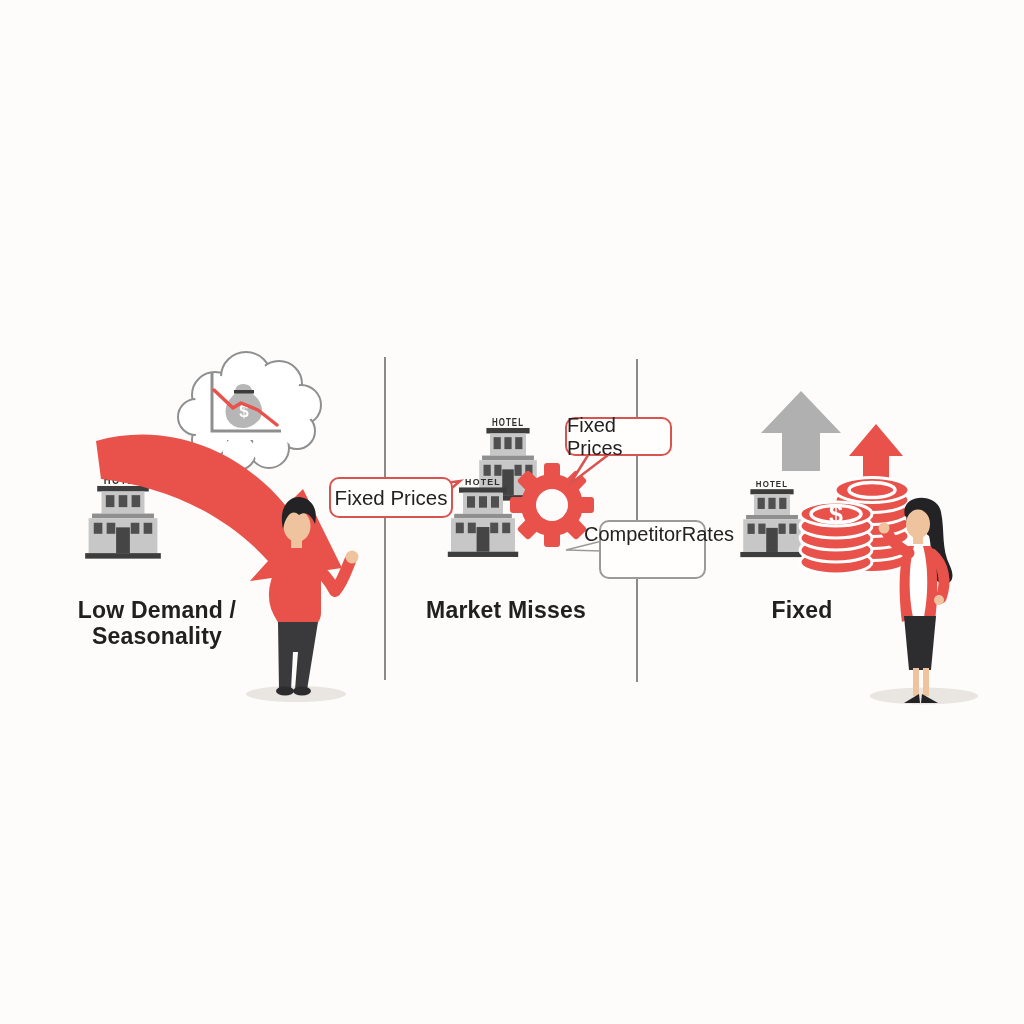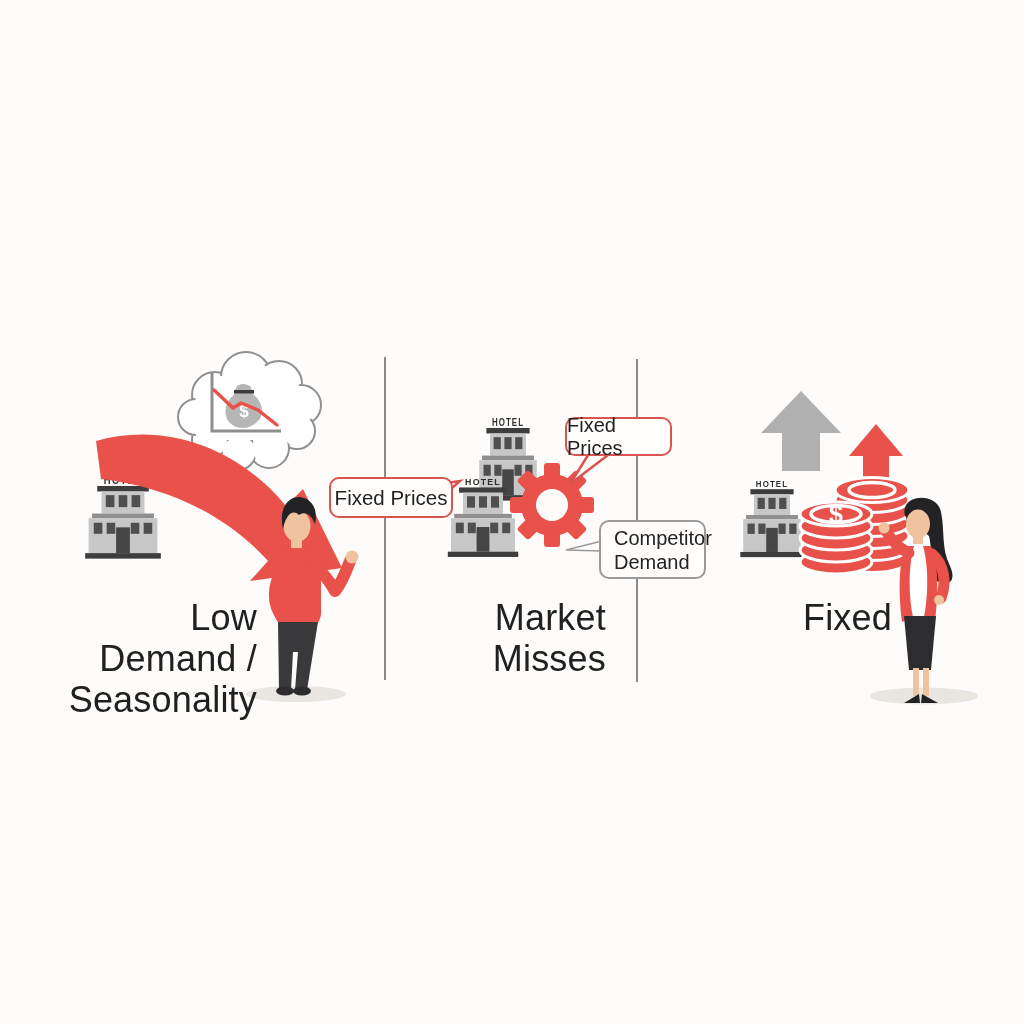--- a/index.html
+++ b/index.html
@@ -5,38 +5,38 @@
   html,body{margin:0;padding:0;background:#fff;}
   .canvas{
     position:relative;width:1024px;height:1024px;overflow:hidden;
     background:#fdfcfa;font-family:"Liberation Sans",sans-serif;
   }
   .divider{position:absolute;width:2px;background:#8a8a8a;z-index:0;}
   #divider-left{left:384px;top:357px;height:323px;}
   #divider-right{left:636px;top:359px;height:323px;}
   .scene{position:absolute;left:0;top:0;z-index:1;}
   .caption{
-    position:absolute;z-index:2;text-align:right;color:#202020;
-    font-size:36px;font-weight:400;line-height:1.14;letter-spacing:.2px;
+    position:absolute;z-index:2;text-align:center;color:#202020;
+    font-size:23px;font-weight:700;line-height:1.14;letter-spacing:.2px;
   }
   #caption-left{left:57px;top:597px;width:200px;}
   #caption-middle{left:406px;top:597px;width:200px;}
   #caption-right{left:712px;top:597px;width:180px;}
   .bubble{
     position:absolute;z-index:2;background:#fffefd;border-radius:10px;
     display:flex;align-items:center;justify-content:center;
     color:#222;font-size:20.5px;box-sizing:border-box;
   }
   .bubble.red{border:2.5px solid #d9534f;margin-left:9px;}
   .bubble.gray{border:2px solid #9a9a9a;}
   #bubble-fixed-left{left:320px;top:477px;width:124px;height:41px;}
   #bubble-fixed-top{left:556px;top:417px;width:107px;height:39px;font-size:20px;}
   #bubble-competitor{
     left:599px;top:520px;width:107px;height:59px;font-size:20px;line-height:1.2;
-    flex-direction:column;align-items:flex-start;justify-content:center;padding-left:13px;
+    flex-direction:row;align-items:flex-start;justify-content:center;padding-left:13px;
   }
 </style>
 </head>
 <body>
 
 <div class="canvas">
 
   <div class="divider" id="divider-left"></div>
   <div class="divider" id="divider-right"></div>
 
@@ -191,21 +191,21 @@
   </svg>
 
   <div class="bubble red" id="bubble-fixed-left">
     <span>Fixed Prices</span>
   </div>
   <div class="bubble red" id="bubble-fixed-top">
     <span>Fixed Prices</span>
   </div>
   <div class="bubble gray" id="bubble-competitor">
     <span>Competitor</span>
-    <span>Demand</span>
+    <span>Rates</span>
   </div>
 
   <div class="caption" id="caption-left">
     <div>Low Demand /</div>
     <div>Seasonality</div>
   </div>
   <div class="caption" id="caption-middle">
     <div>Market Misses</div>
   </div>
   <div class="caption" id="caption-right">

